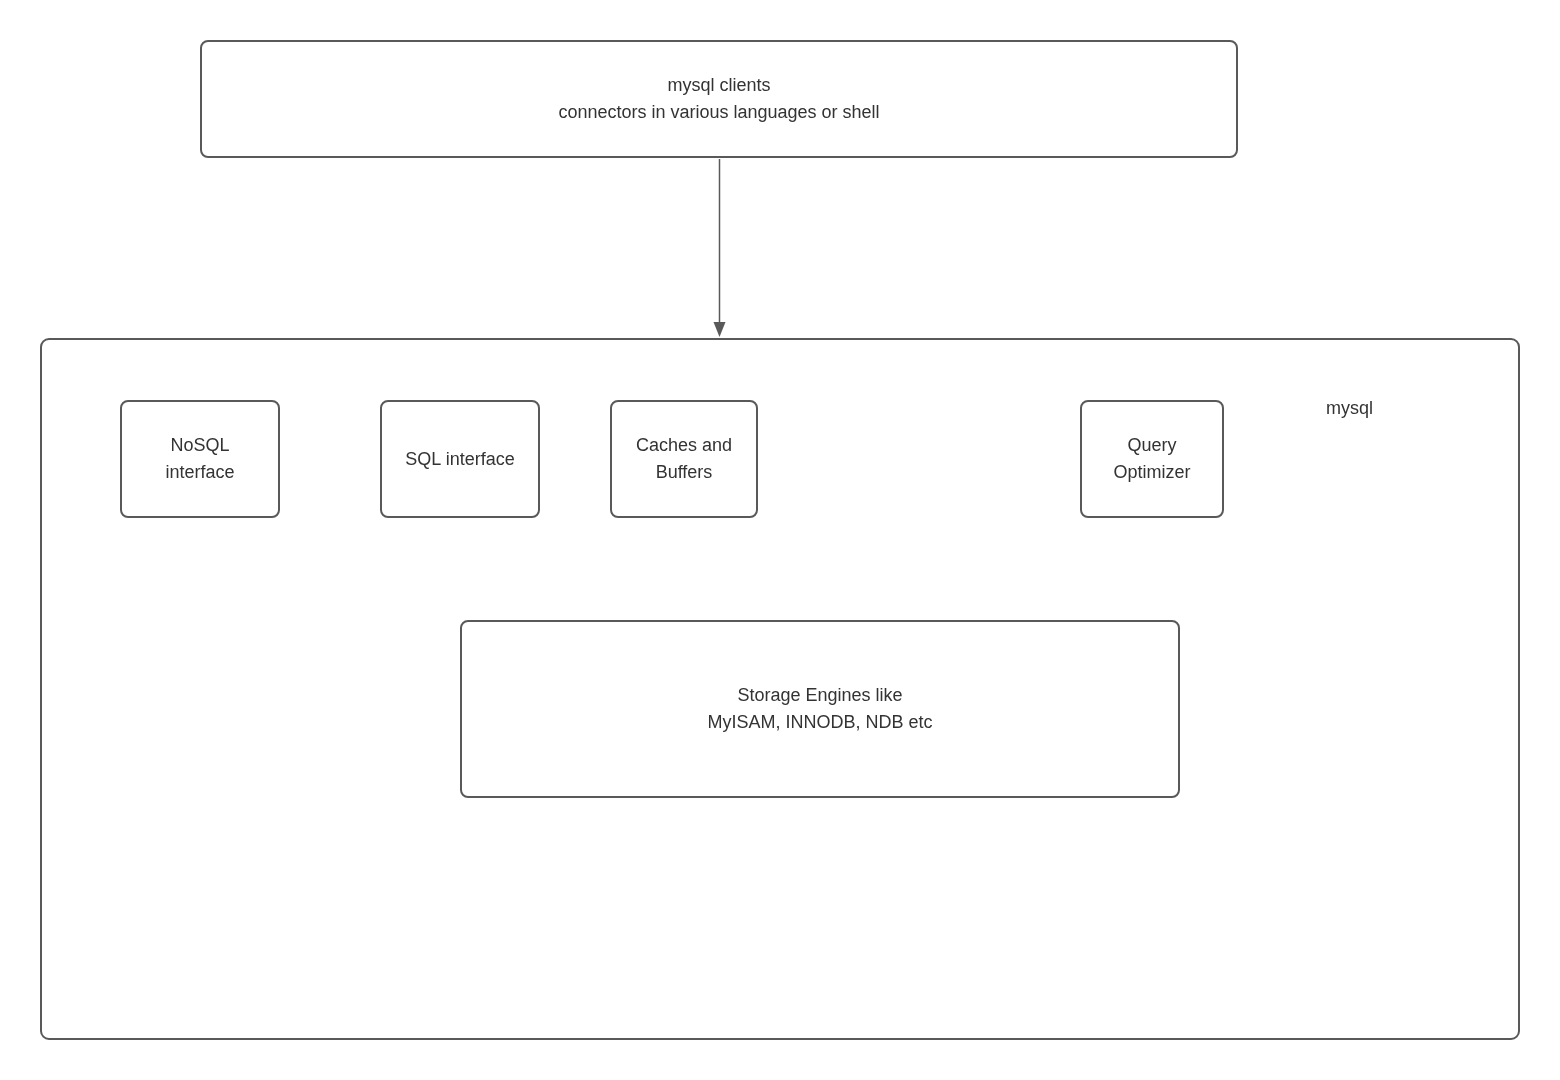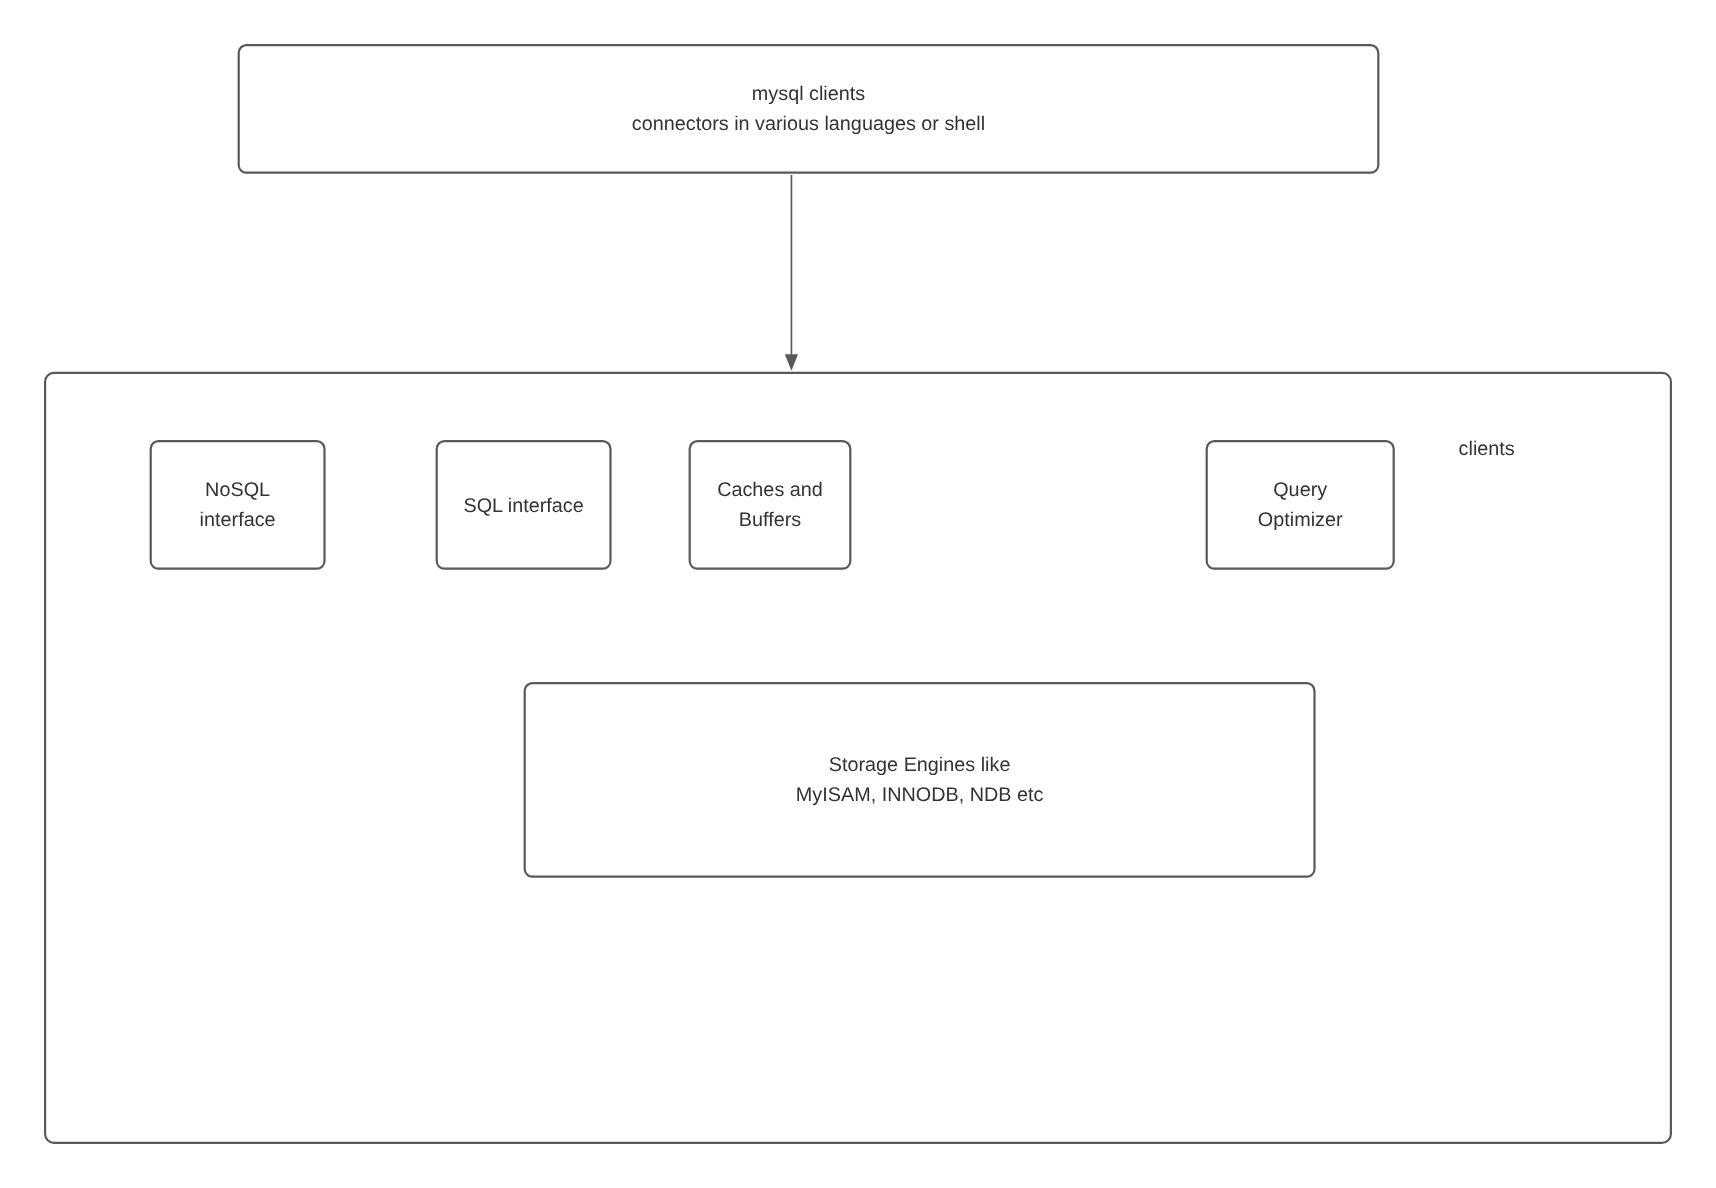--- a/index.html
+++ b/index.html
@@ -23,21 +23,20 @@
   }
   .shape {
     position: absolute;
     border: 2px solid var(--border);
     border-radius: 8px;
     background: var(--background);
     display: flex;
     align-items: center;
     justify-content: center;
     text-align: center;
-    margin-left: 16px;
   }
   .shape-label {
     white-space: pre-line;
     font-size: 18px;
     line-height: 27px;
     color: var(--text);
   }
   .container-box {
     position: absolute;
     border: 2px solid var(--border);
@@ -58,21 +57,21 @@
   }
 
   
   #clients-box   { left: 200px; top: 40px;  width: 1038px; height: 118px; }
   #mysqld-box    { left: 40px;  top: 338px; width: 1480px; height: 702px; }
   #mysqld-label  { left: 1326px; top: 398px; }
   #comp-nosql    { left: 120px;  top: 400px; width: 160px; height: 118px; }
   #comp-sql      { left: 380px;  top: 400px; width: 160px; height: 118px; }
   #comp-caches   { left: 610px;  top: 400px; width: 148px; height: 118px; }
   #comp-parser   { left: 846px;  top: 400px; width: 159px; height: 118px; }
-  #comp-optimizer{ left: 1080px; top: 400px; width: 172px; height: 118px; }
+  #comp-optimizer{ left: 1080px; top: 400px; width: 144px; height: 118px; }
   #storage-box   { left: 460px;  top: 620px; width: 720px; height: 178px; }
   #filesystem-box{ left: 460px;  top: 838px; width: 660px; height: 180px; }
   #clients-arrow { left: 705px;  top: 159px; width: 30px;  height: 180px; }
 </style>
 </head>
 <body>
 
 <div class="canvas">
 
   <div class="shape" id="clients-box">
@@ -80,21 +79,21 @@
 connectors in various languages or shell</div>
   </div>
 
   <svg class="arrow" id="clients-arrow" viewBox="0 0 30 180" xmlns="http://www.w3.org/2000/svg">
     <line x1="14.5" y1="0" x2="14.5" y2="164" stroke="currentColor" stroke-width="1.5"></line>
     <polygon points="8.5,163 20.5,163 14.5,178" fill="currentColor"></polygon>
   </svg>
 
   <div class="container-box" id="mysqld-box"></div>
 
-  <div class="floating-label" id="mysqld-label">clients</div>
+  <div class="floating-label" id="mysqld-label">mysql</div>
 
   <div class="shape" id="comp-nosql">
     <div class="shape-label">NoSQL
 interface</div>
   </div>
 
   <div class="shape" id="comp-sql">
     <div class="shape-label">SQL interface</div>
   </div>
 

